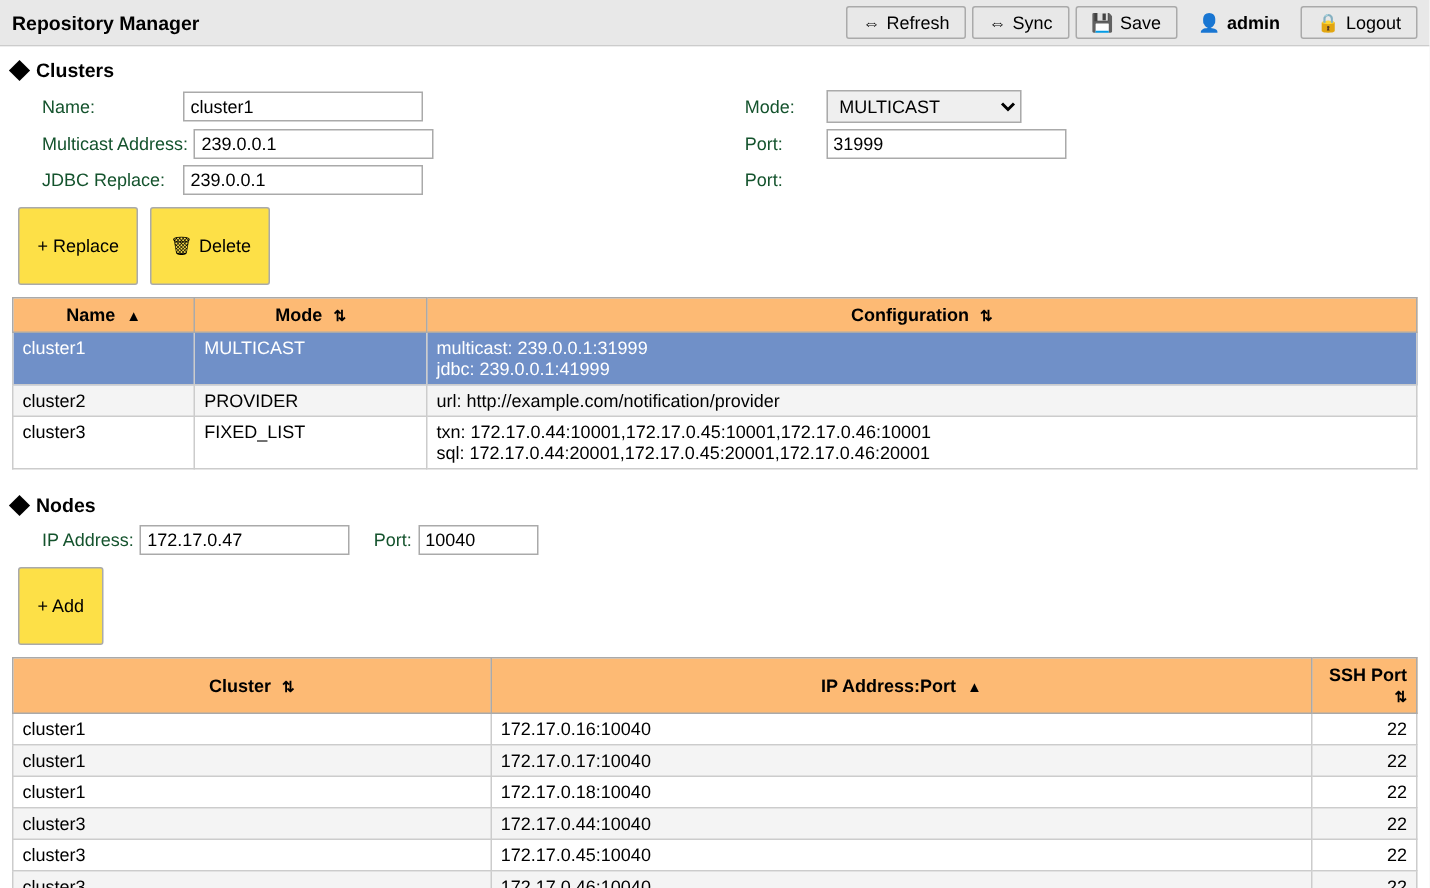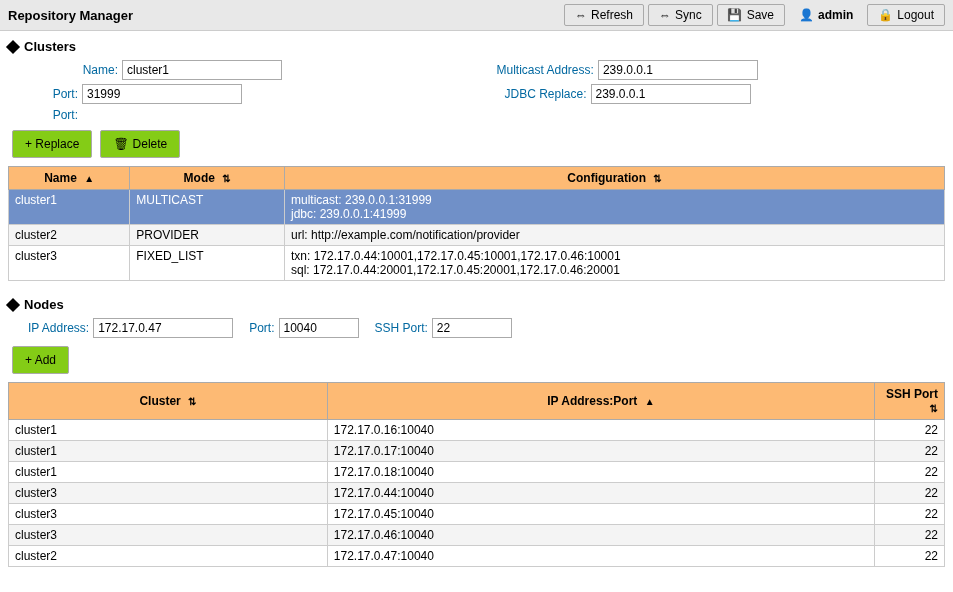--- a/index.html
+++ b/index.html
@@ -67,23 +67,22 @@
       gap: 4px 20px;
       margin-bottom: 8px;
       padding-left: 20px;
     }
     .form-row {
       display: flex;
       align-items: center;
       gap: 4px;
     }
     .form-label {
-      text-align: right;
       min-width: 90px;
-      color: #0369a1;
+      color: #14532d;
     }
     .form-input {
       border: 1px solid #aaa;
       padding: 2px 4px;
       font-size: 12px;
       width: 160px;
     }
     .form-select {
       border: 1px solid #aaa;
       padding: 2px 4px;
@@ -95,22 +94,22 @@
     .action-bar {
       display: flex;
       gap: 8px;
       margin-bottom: 8px;
       padding-left: 4px;
     }
     .action-btn {
       display: flex;
       align-items: center;
       gap: 4px;
-      padding: 6px 12px;
-      background: #84cc16;
+      padding: 18px 12px;
+      background: #fde047;
       border: 1px solid #aaa;
       cursor: pointer;
       font-size: 12px;
       border-radius: 2px;
     }
 
     
     .data-table {
       width: 100%;
       border-collapse: collapse;
@@ -188,20 +187,28 @@
     <span>Clusters</span>
   </div>
 
   <div class="form-grid">
 
     <div class="form-row">
       <span class="form-label">Name:</span>
       <input class="form-input" type="text" value="cluster1" style="">
     </div>
 
+    <div class="form-row">
+      <span class="form-label" style="min-width:50px;">Mode:</span>
+      <select class="form-select">
+        <option>MULTICAST</option>
+        <option>PROVIDER</option>
+        <option>FIXED_LIST</option>
+      </select>
+    </div>
 
     <div class="form-row">
       <span class="form-label">Multicast Address:</span>
       <input class="form-input" type="text" value="239.0.0.1" style="">
     </div>
 
     <div class="form-row">
       <span class="form-label" style="min-width:50px;">Port:</span>
       <input class="form-input" type="text" value="31999" style="">
     </div>
@@ -258,24 +265,20 @@
 
   <div class="nodes-form">
     <div class="nodes-form-group">
       <span class="form-label" style="min-width:auto;">IP Address:</span>
       <input class="form-input" style="width: 140px;" type="text" value="172.17.0.47">
     </div>
     <div class="nodes-form-group">
       <span class="form-label" style="min-width:auto;">Port:</span>
       <input class="form-input" style="width: 80px;" type="text" value="10040">
     </div>
-    <div class="nodes-form-group">
-      <span class="form-label" style="min-width:auto;">SSH Port:</span>
-      <input class="form-input" style="width: 80px;" type="text" value="22">
-    </div>
   </div>
 
   <div class="action-bar">
     <button class="action-btn">+ Add</button>
   </div>
 
   <table class="data-table">
     <thead>
       <tr>
         <th>Cluster <span class="sort-arrow">⇅</span></th>

